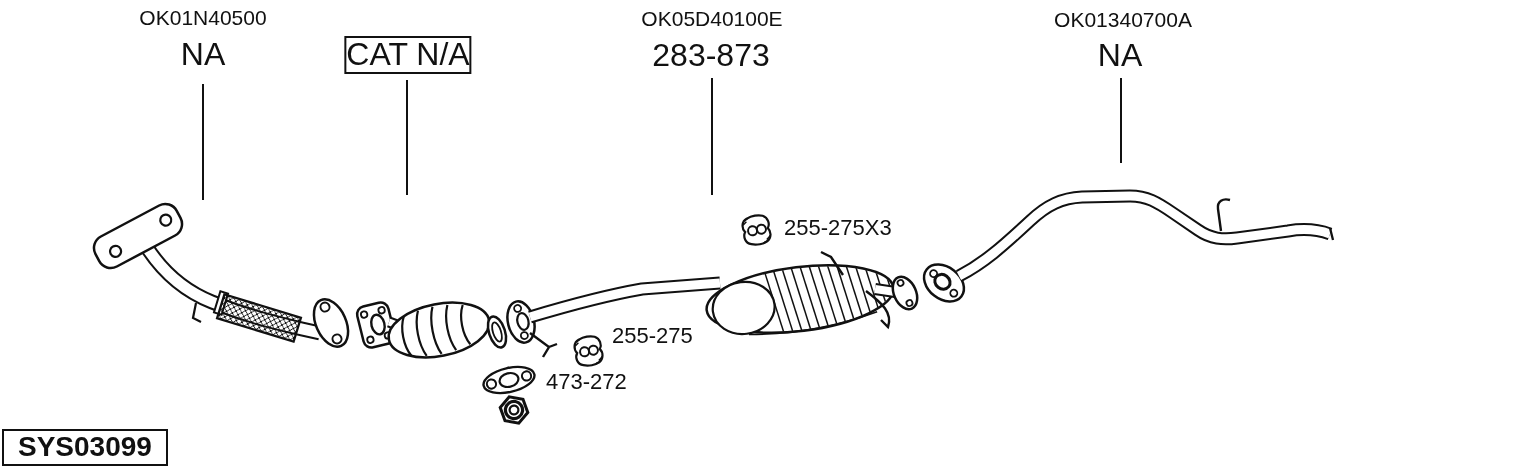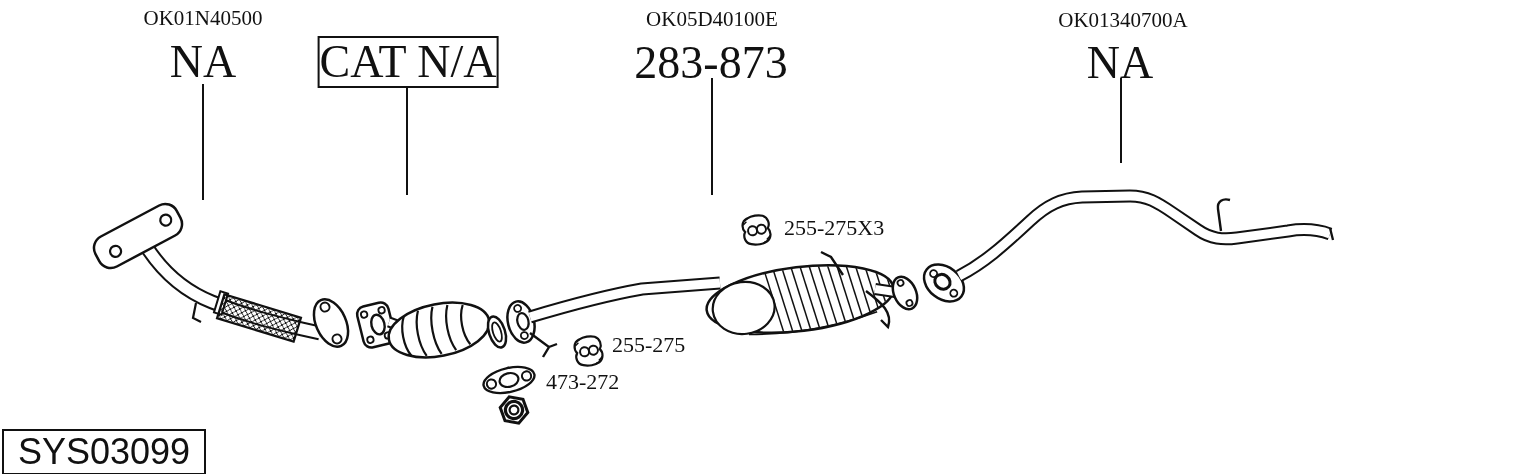--- a/index.html
+++ b/index.html
@@ -1,27 +1,27 @@
 <!DOCTYPE html>
 <html><head>
 <meta charset="utf-8">
 <style>
   html,body{margin:0;padding:0;background:#fff;}
   #stage{
     position:relative;width:1530px;height:474px;background:#fff;overflow:hidden;
     font-family:"Liberation Sans",sans-serif;color:#111;
   }
   #art{position:absolute;left:0;top:0;width:1530px;height:474px;}
-  .lbl{position:absolute;white-space:nowrap;color:#111;line-height:1.05;font-family:Liberation Serif, serif;}
+  .lbl{position:absolute;white-space:nowrap;color:#111;line-height:1.05;}
   .code{font-size:21px;transform:translateX(-50%);}
-  .big{font-size:46px;transform:translateX(-50%);}
+  .big{font-size:32px;transform:translateX(-50%);}
   .hw{font-size:22px;}
   .boxed{border:2.5px solid #111;padding:0 0;background:#fff;}
   .sysbox{position:absolute;left:2px;top:429px;border:2.5px solid #111;
-    padding:1px 14px;font-size:36px;line-height:1.1;background:#fff;}
+    padding:1px 14px;font-size:28px;line-height:1.1;background:#fff;font-weight:bold;}
 </style>
 </head>
 <body>
 
 <div id="stage">
 
   <svg id="art" viewBox="0 0 1530 474" xmlns="http://www.w3.org/2000/svg">
     <defs>
       <pattern id="braidPat" width="6" height="6" patternUnits="userSpaceOnUse">
         <path d="M0,0 L6,6 M6,0 L0,6" stroke="#111" stroke-width="1" fill="none"></path>
@@ -170,18 +170,18 @@
 
   <div class="lbl big boxed" style="left:408px;top:36px">CAT N/A</div>
 
   <div class="lbl code" style="left:712px;top:8px">OK05D40100E</div>
   <div class="lbl big" style="left:711px;top:39px">283-873</div>
 
   <div class="lbl code" style="left:1123px;top:9px">OK01340700A</div>
   <div class="lbl big" style="left:1120px;top:39px">NA</div>
 
   <div class="lbl hw" style="left:784px;top:216px">255-275X3</div>
-  <div class="lbl hw" style="left:612px;top:333px">255-275</div>
+  <div class="lbl hw" style="left:612px;top:324px">255-275</div>
   <div class="lbl hw" style="left:546px;top:370px">473-272</div>
 
   <div class="sysbox">SYS03099</div>
 
 </div>
 
 </body></html>

